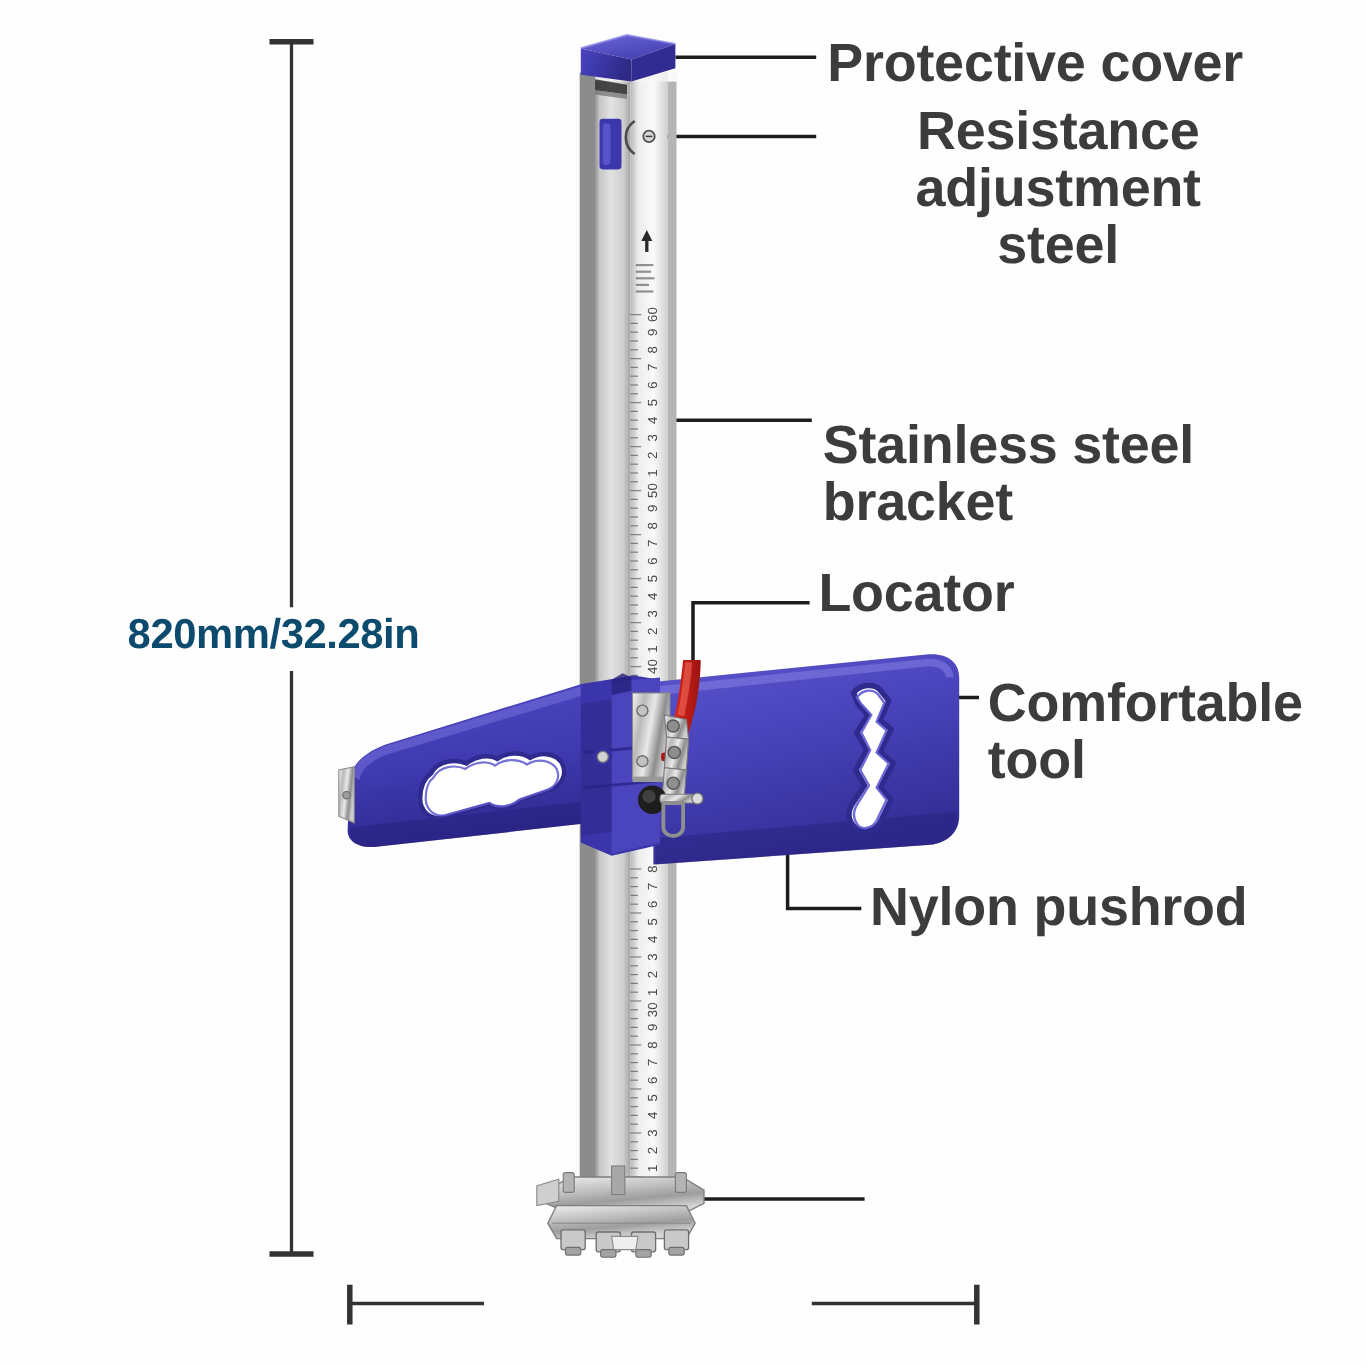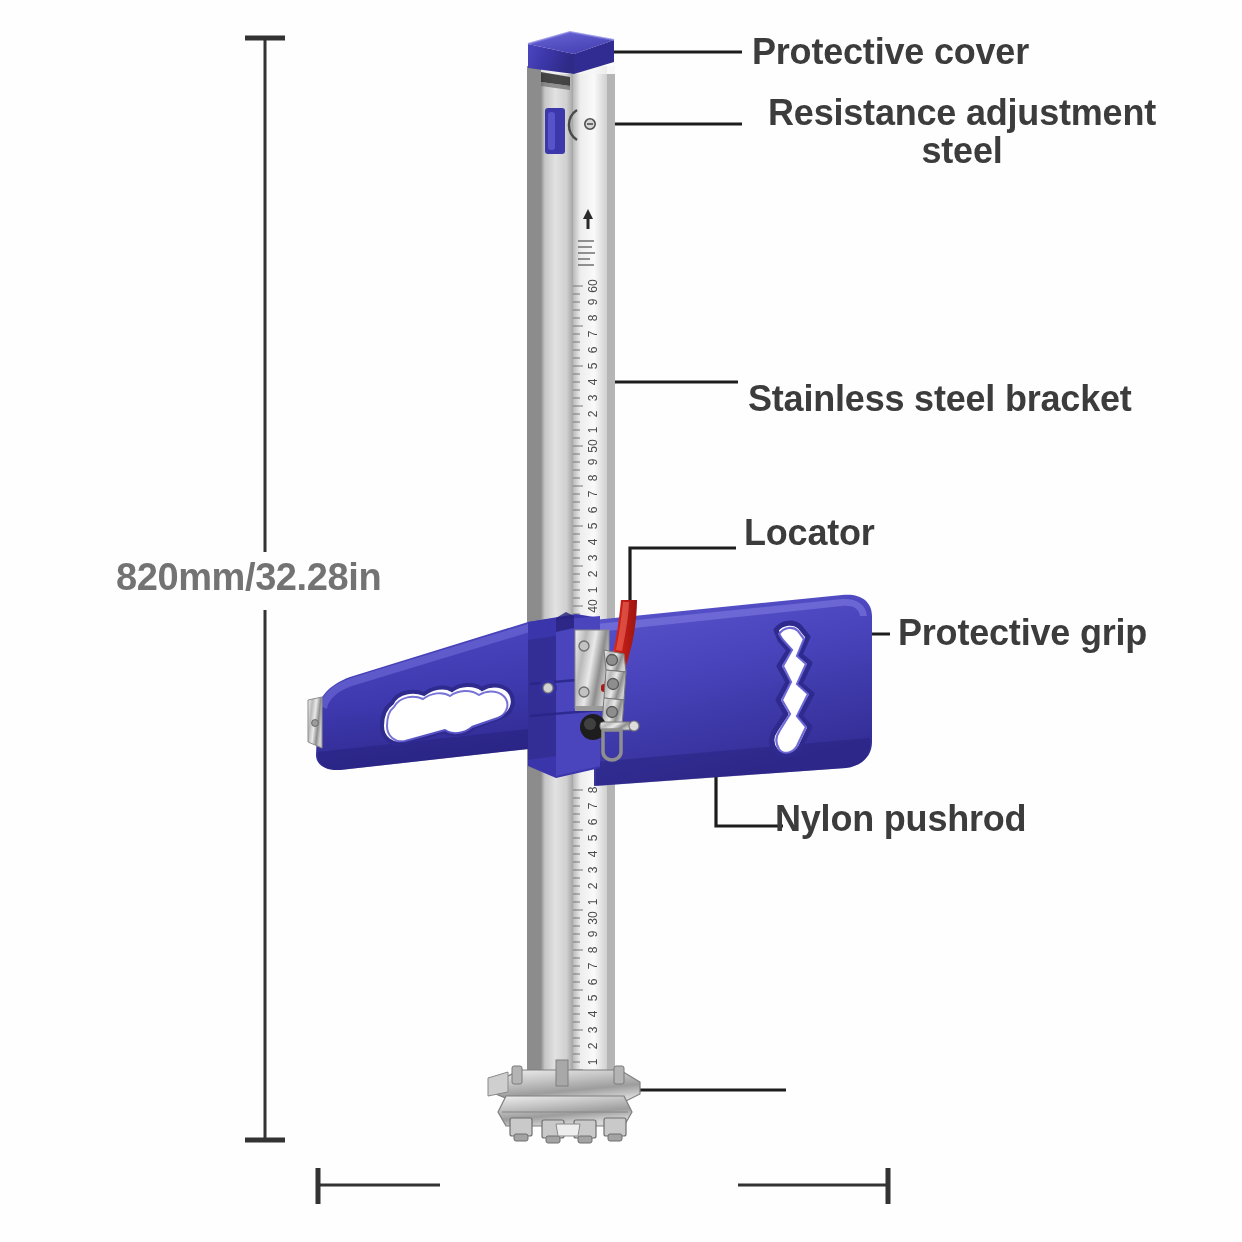--- a/index.html
+++ b/index.html
@@ -23,40 +23,40 @@
     left: 0;
     top: 0;
     width: 1242px;
     height: 1242px;
   }
   .callout-label {
     position: absolute;
     font-family: "Liberation Sans", sans-serif;
     font-weight: bold;
     color: #3c3c3c;
-    font-size: 36px;
+    font-size: 49px;
     line-height: 1.06;
     letter-spacing: -0.2px;
     white-space: pre-line;
   }
   .dim-label {
     position: absolute;
     font-family: "Liberation Sans", sans-serif;
     font-weight: bold;
-    color: #737373;
+    color: #0c4a6e;
     font-size: 38px;
     letter-spacing: -0.4px;
     white-space: nowrap;
   }
   .lbl-protective   { left: 752px; top: 33px; }
   .lbl-resistance   { left: 752px; top: 94px; text-align: center; width: 420px;}
   .lbl-bracket      { left: 748px; top: 380px; }
   .lbl-locator      { left: 744px; top: 514px; }
   .lbl-grip         { left: 898px; top: 614px; }
-  .lbl-pushrod      { left: 775px; top: 800px; }
+  .lbl-pushrod      { left: 791px; top: 800px; }
   .lbl-holder       { left: 793px; top: 1071px; text-align: center; width: 360px; }
   .dim-vert  { left: 116px; top: 556px; }
   .dim-horiz { left: 449px; top: 1186px; }
 </style>
 </head>
 <body>
 
 <div id="stage">
 
   <svg class="svg-root" viewBox="0 0 1242 1242">
@@ -456,21 +456,21 @@
 
   <div class="callout-label lbl-protective">Protective cover</div>
 
   <div class="callout-label lbl-resistance">Resistance adjustment
 steel</div>
 
   <div class="callout-label lbl-bracket">Stainless steel bracket</div>
 
   <div class="callout-label lbl-locator">Locator</div>
 
-  <div class="callout-label lbl-grip">Protective grip</div>
+  <div class="callout-label lbl-grip">Comfortable tool</div>
 
   <div class="callout-label lbl-pushrod">Nylon pushrod</div>
 
 
   <div class="dim-label dim-vert">820mm/32.28in</div>
 
 
 </div>
 
 </body></html>

